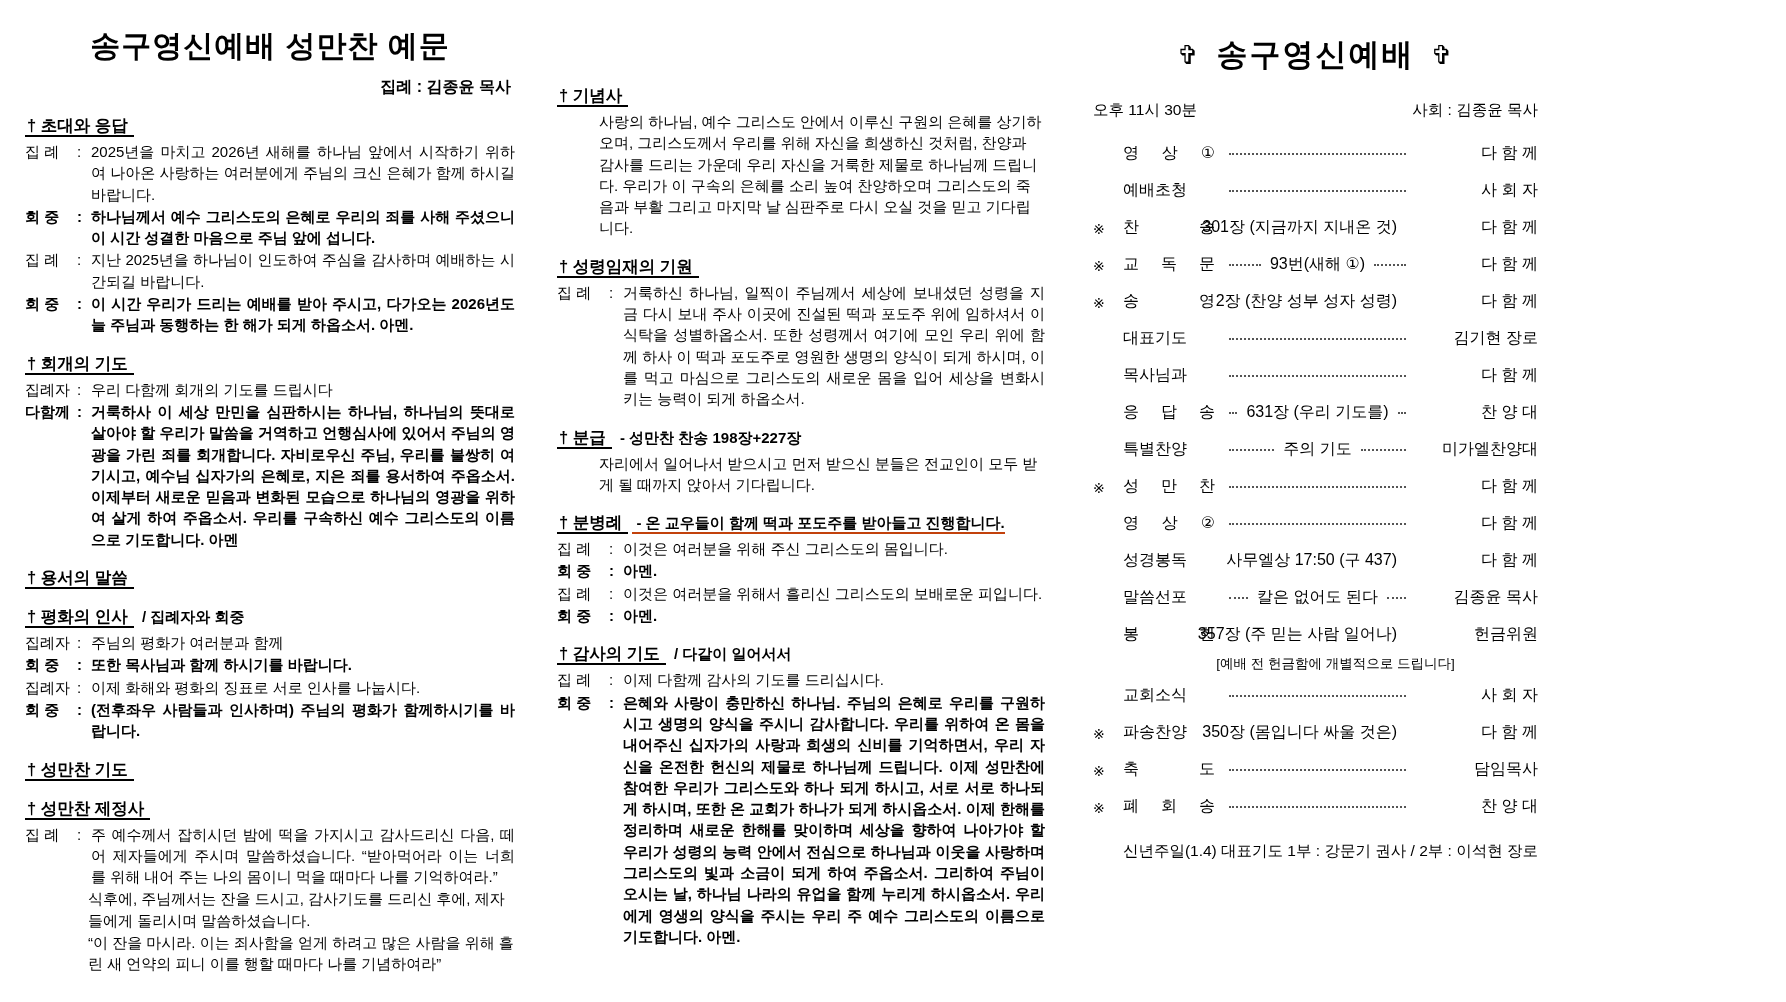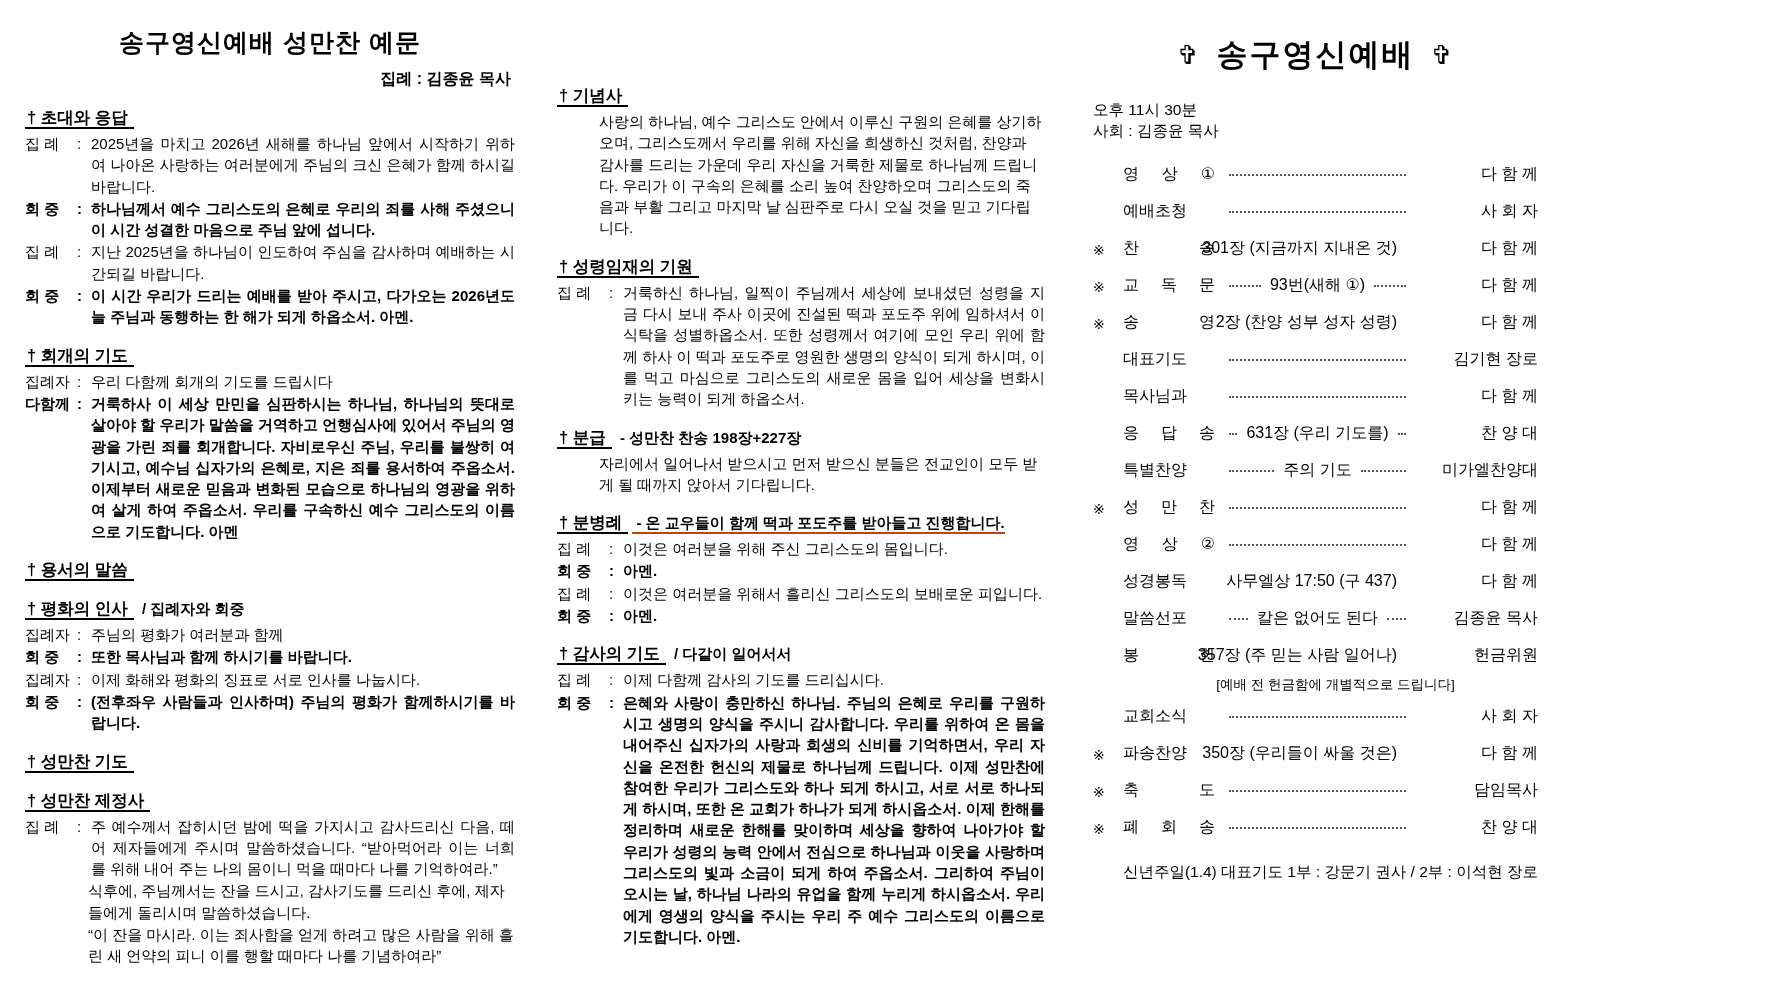--- a/index.html
+++ b/index.html
@@ -8,41 +8,41 @@
     font-family:"Liberation Sans","DejaVu Sans",sans-serif;
     overflow:hidden;
   }
   .spread{display:flex;width:1786px;height:1002px;box-sizing:border-box;}
   .col{box-sizing:border-box;}
   #col1{width:515px;padding:26px 0 0 25px;}
   #col2{width:488px;margin-left:42px;padding-top:68px;}
   #col3{width:445px;margin-left:48px;padding-top:34px;}
 
   
-  .doc-title{font-size:25px;font-weight:bold;text-align:center;letter-spacing:1px;}
+  .doc-title{font-size:30px;font-weight:bold;text-align:center;letter-spacing:1px;}
   .officiant{font-size:16px;font-weight:bold;text-align:right;margin-top:10px;padding-right:4px;}
   .section{margin-top:17px;}
   .sec-head{font-size:16.5px;font-weight:bold;margin-bottom:4px;white-space:nowrap;}
   .sec-title{border-bottom:2px solid #000;padding:0 6px 1px 2px;}
   .sec-suffix{font-size:15px;margin-left:4px;}
   .sec-suffix.u{border-bottom:2px solid #c2410c;padding-bottom:1px;}
   .item{display:flex;font-size:15px;line-height:1.42;margin:1px 0;}
   .item.b{font-weight:bold;}
   .ilabel{flex:0 0 52px;white-space:nowrap;}
   .icolon{flex:0 0 14px;}
   .itext{flex:1;text-align:justify;}
   .item.cont{display:block;}
   #col1 .item.cont{margin-left:63px;}
   #col2 .item.cont{margin-left:42px;}
 
   
   .order-title{display:flex;justify-content:center;align-items:center;gap:16px;
     font-size:31px;font-weight:bold;letter-spacing:2px;}
   .order-title .cr{font-size:26px;font-weight:normal;}
-  .order-meta{display:flex;justify-content:space-between;font-size:15.5px;margin-top:24px;flex-direction:column;}
+  .order-meta{display:flex;justify-content:space-between;font-size:15.5px;margin-top:24px;}
   #order-rows{margin-top:14px;}
   .row{display:flex;align-items:center;height:37px;font-size:16px;}
   .star{flex:0 0 30px;font-size:14px;padding-top:2px;}
   .rlabel{flex:0 0 92px;text-align:justify;text-align-last:justify;white-space:normal;}
   .rmidwrap{flex:1;display:flex;align-items:center;margin:0 8px;min-width:0;justify-content:flex-end;}
   .dots{flex:1;height:0;border-bottom:2px dotted #555;margin:0 6px;}
   .rmid{white-space:nowrap;padding:0 3px;}
   .rright{flex:0 0 118px;text-align:right;white-space:nowrap;}
   .order-note{font-size:13.5px;text-align:center;margin:2px 0 4px 40px;}
   .order-footer{font-size:15.5px;text-align:right;margin-top:16px;}
@@ -337,21 +337,21 @@
           <span class="rmidwrap">
             <span class="dots"></span>
           </span>
           <span class="rright">사 회 자</span>
         </div>
         <div class="row">
           <span class="star">※</span>
           <span class="rlabel">파송찬양</span>
           <span class="rmidwrap">
             <span class="dots"></span>
-            <span class="rmid">350장 (우리들이 싸울 것은)</span>
+            <span class="rmid">350장 (몸입니다 싸울 것은)</span>
             <span class="dots"></span>
           </span>
           <span class="rright">다 함 께</span>
         </div>
         <div class="row">
           <span class="star">※</span>
           <span class="rlabel">축 도</span>
           <span class="rmidwrap">
             <span class="dots"></span>
           </span>

